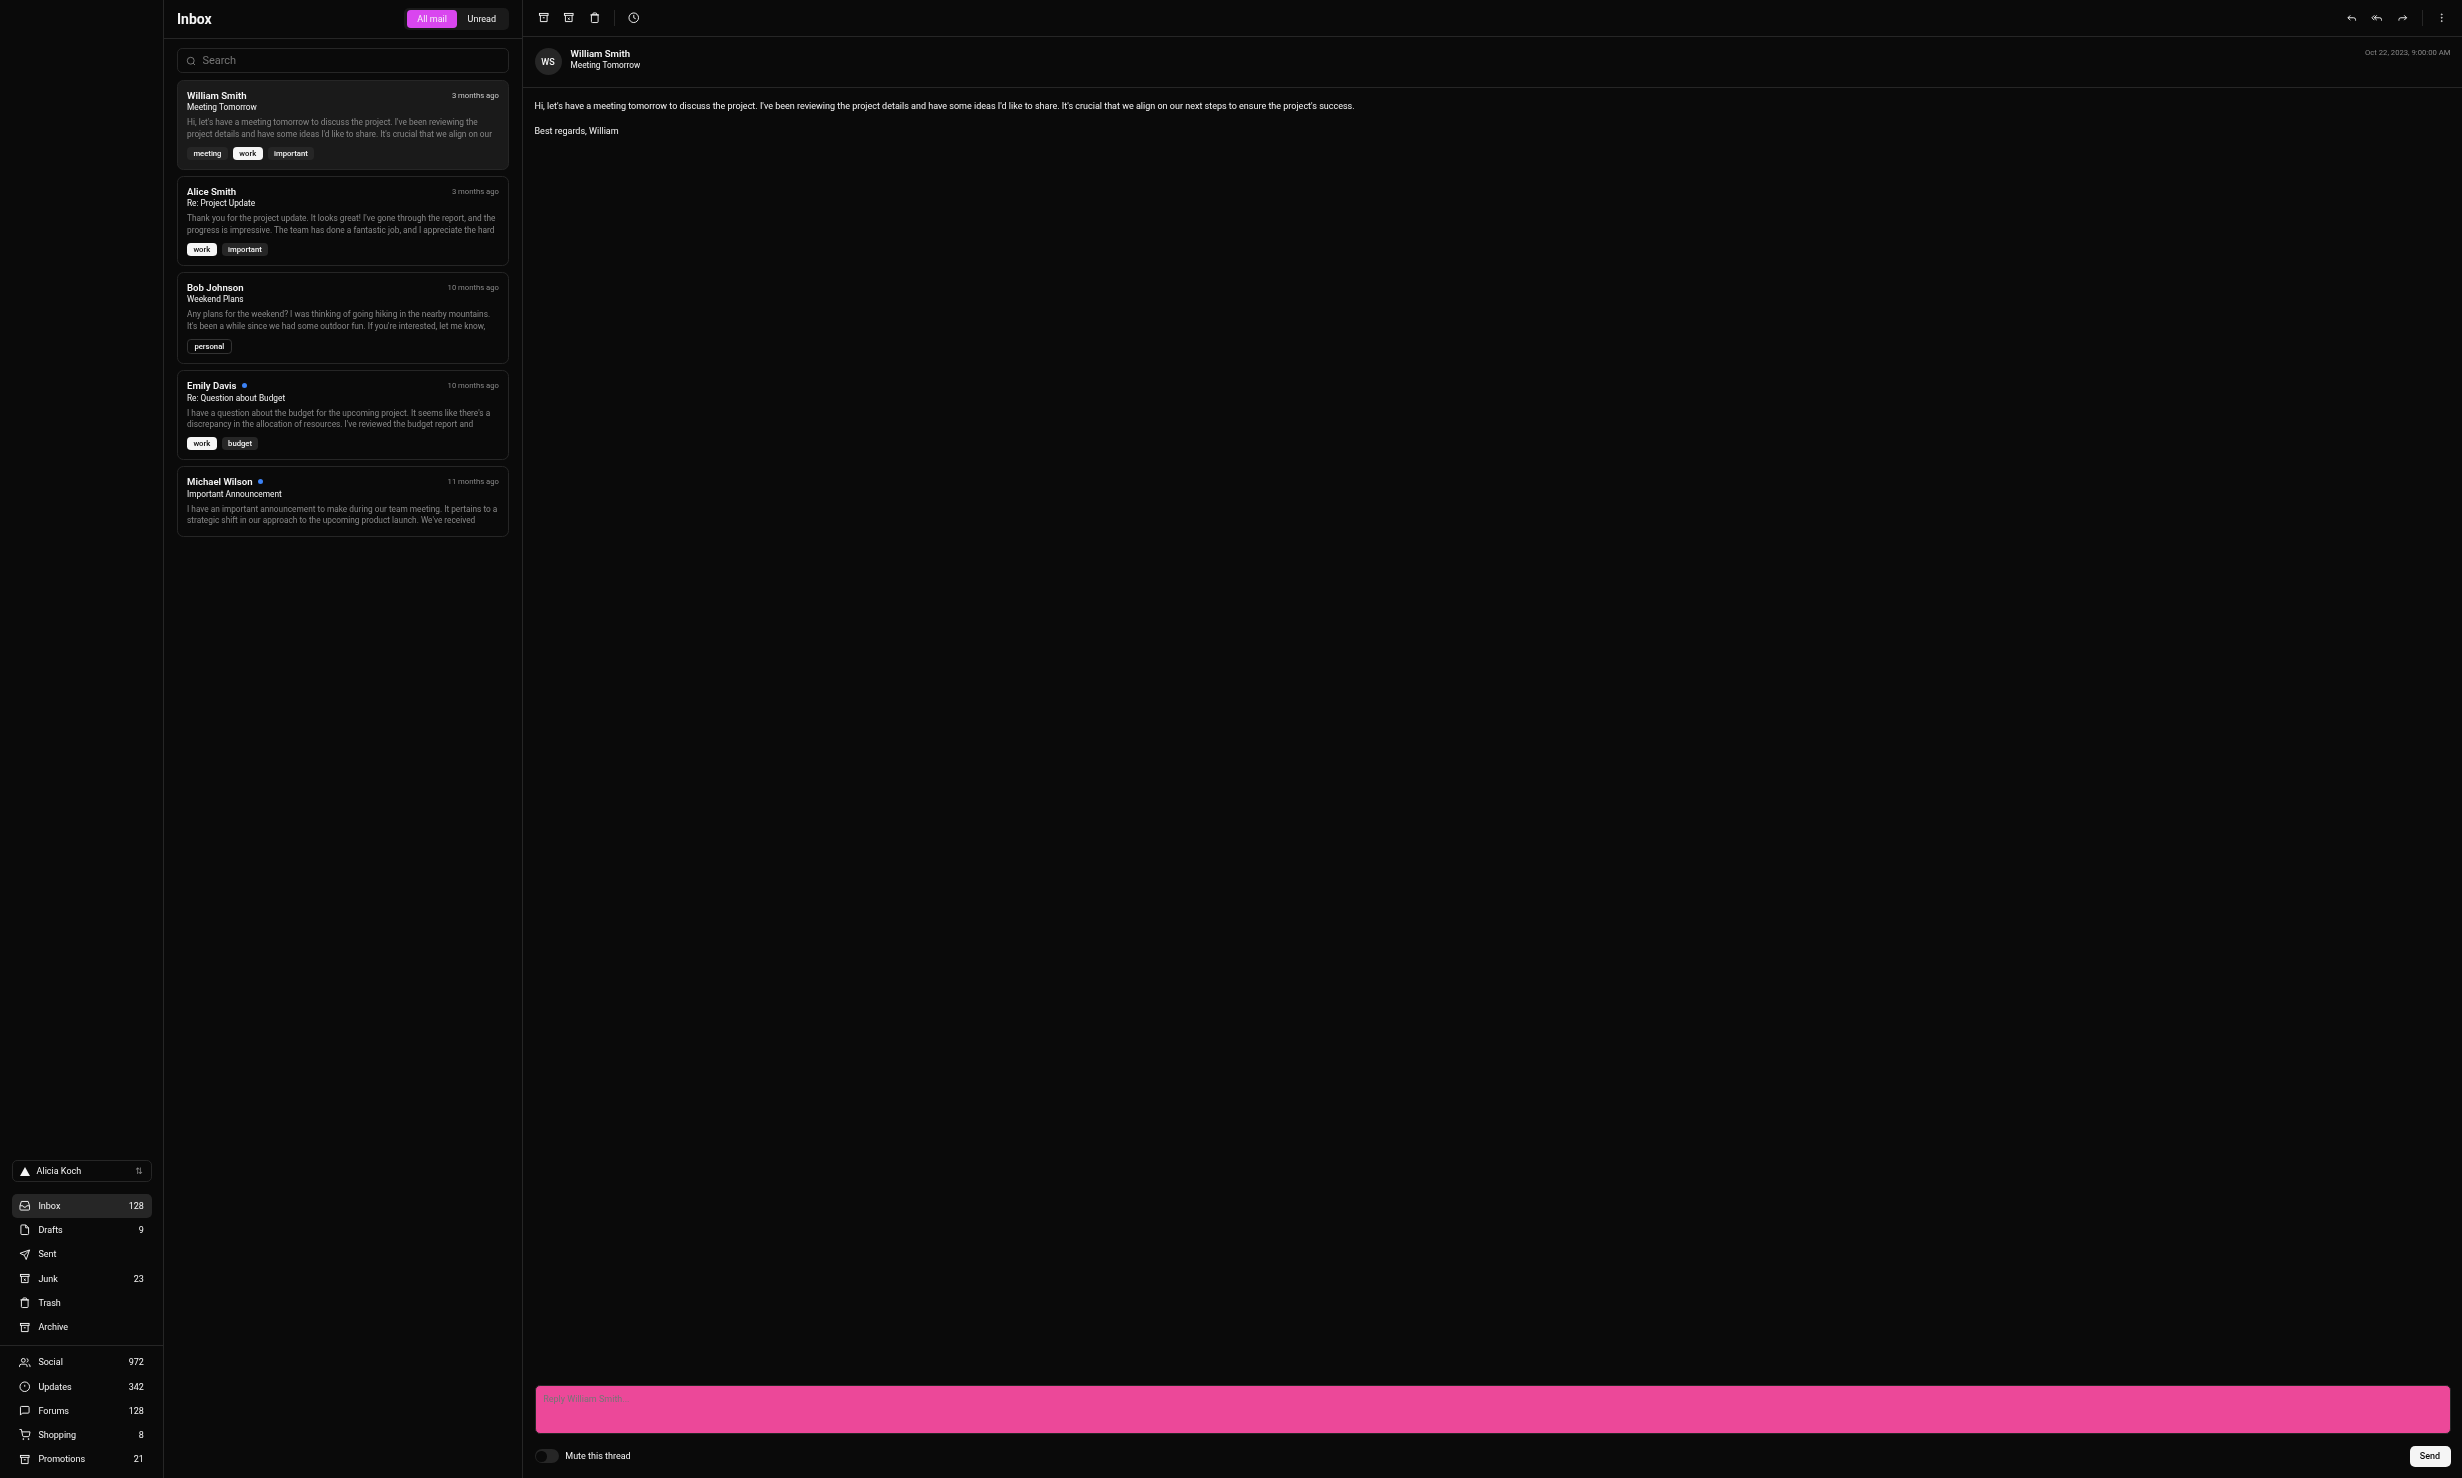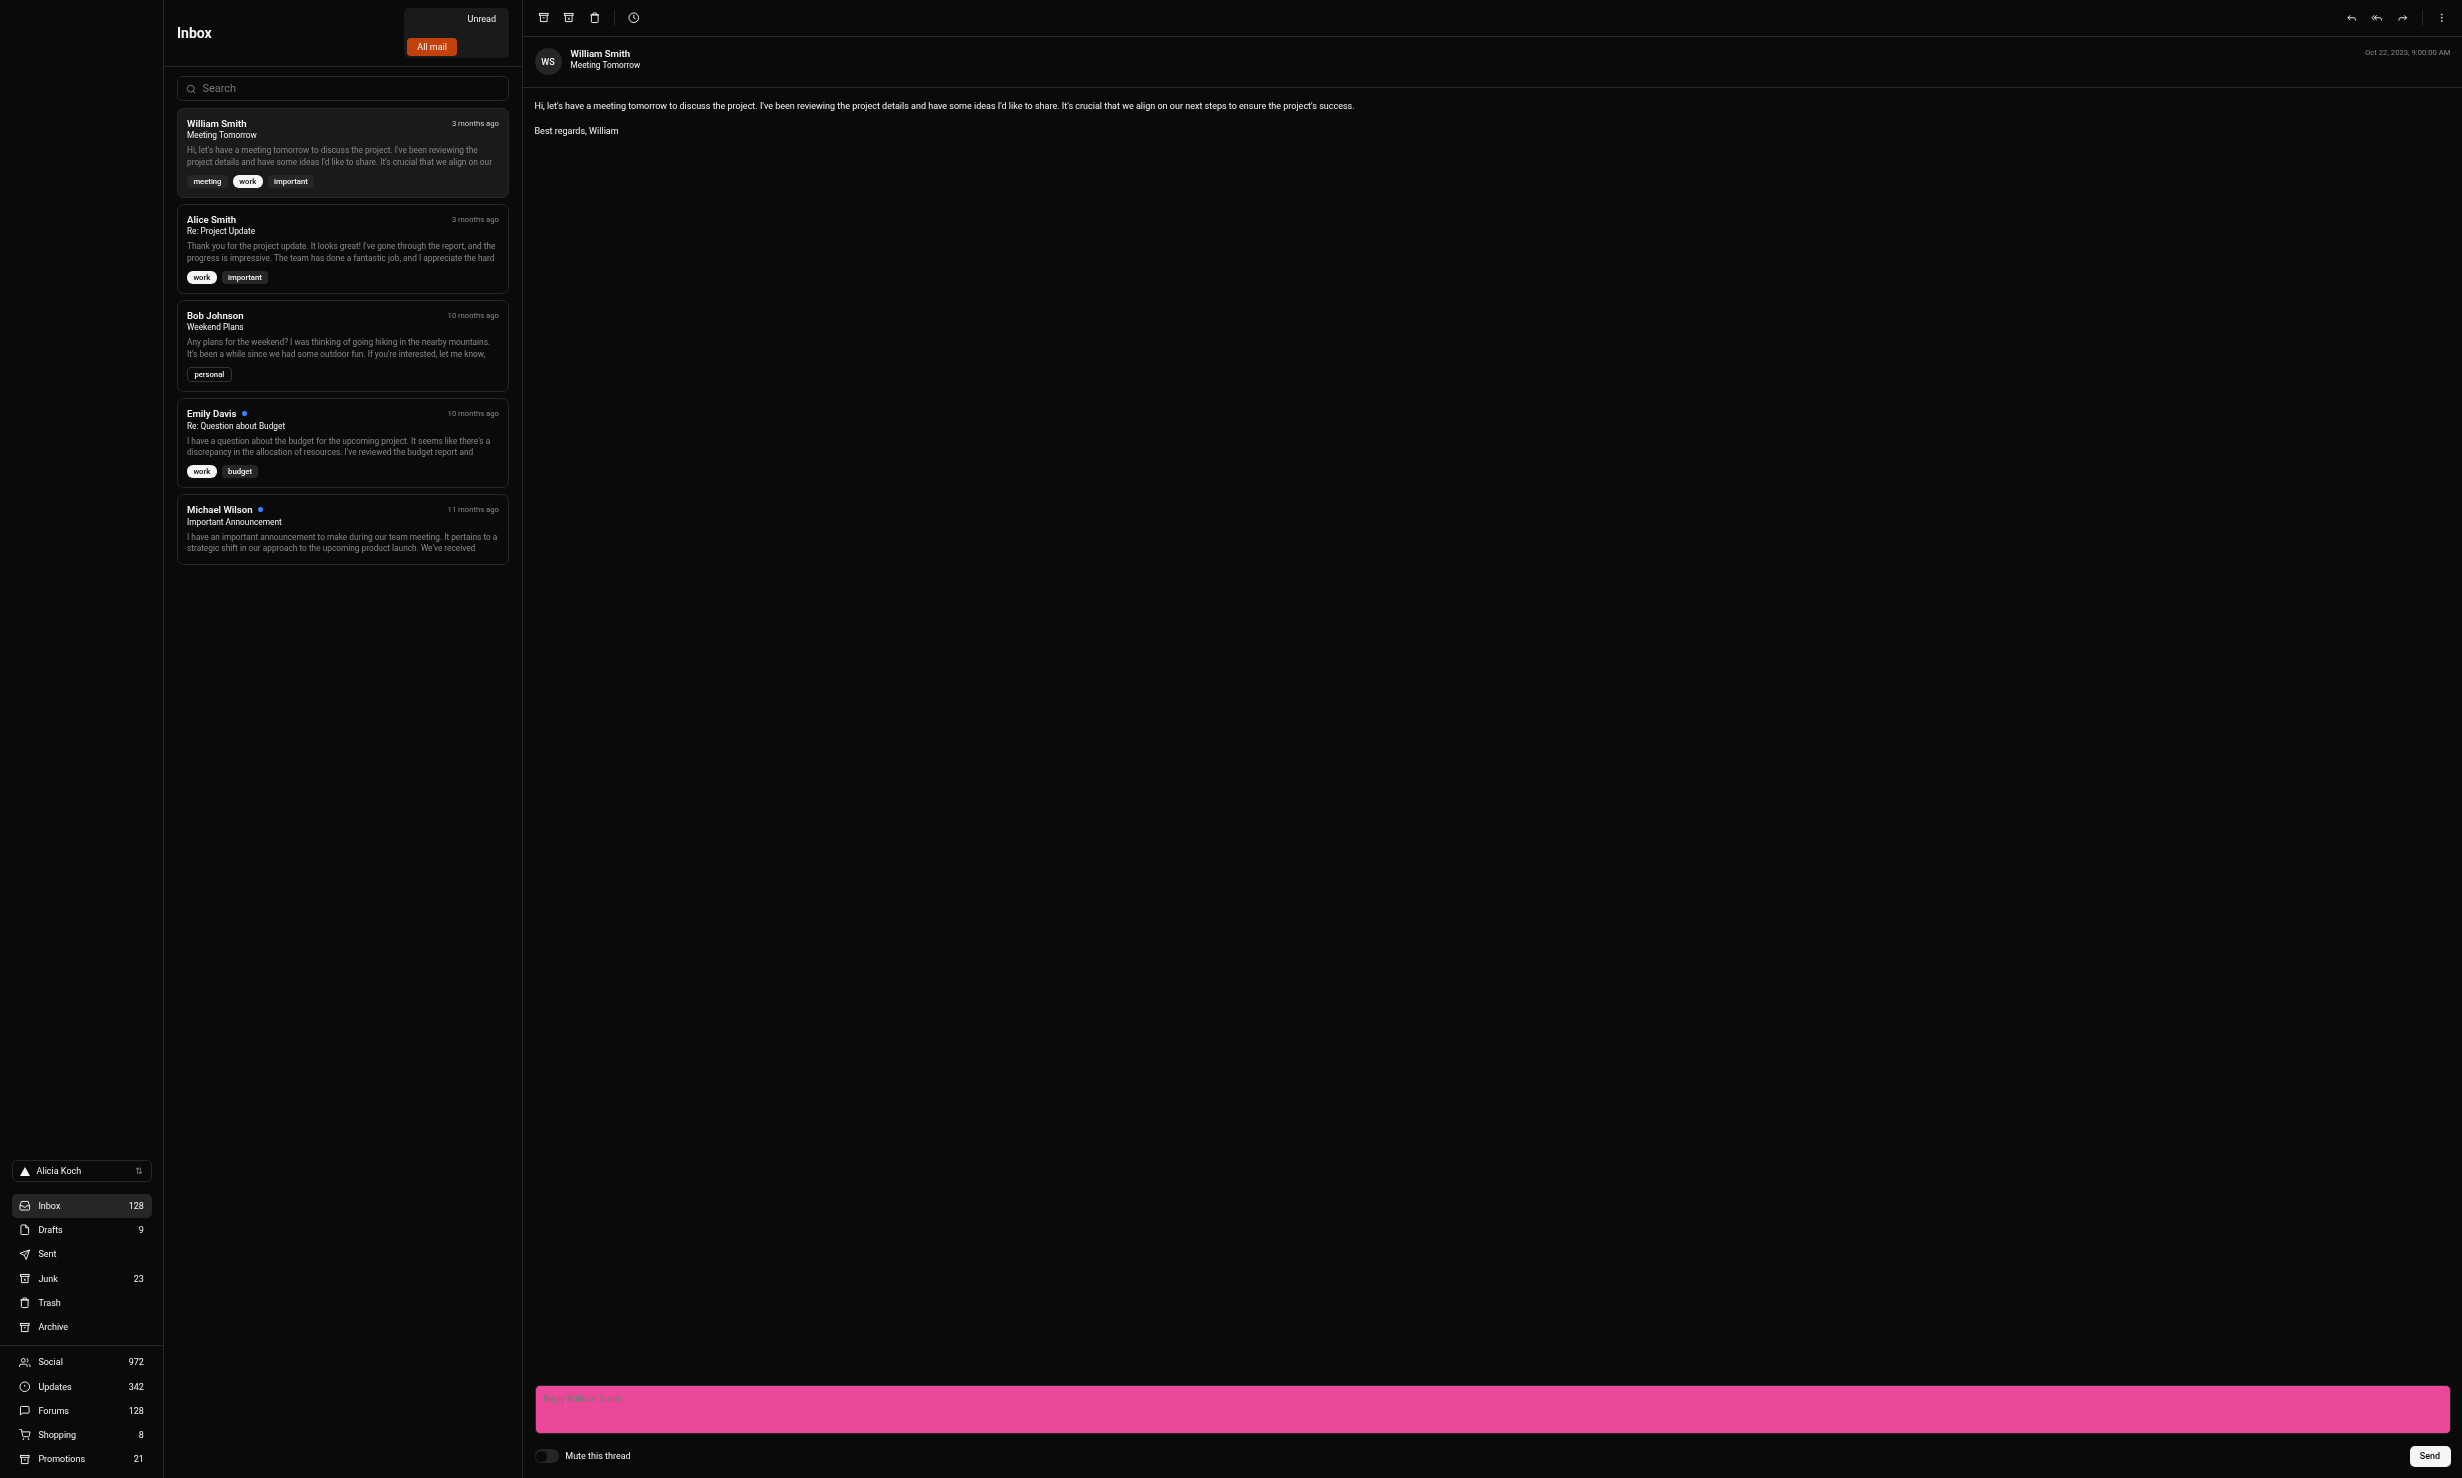--- a/index.html
+++ b/index.html
@@ -82,21 +82,21 @@
       background: #1a1a1a;
       border-radius: 5.1px;
       padding: 2.6px;
     }
     .tab {
       padding: 3.8px 10.3px;
       font-size: 9px;
       border-radius: 3.8px;
       cursor: pointer;
     }
-    .tab.active { background: #c2410c; margin-top: 28px; }
+    .tab.active { background: #d946ef; }
     .search-wrap {
       padding: 9px 13px 6.4px;
     }
     .search {
       display: flex;
       align-items: center;
       gap: 6.4px;
       padding: 5.1px 7.7px;
       border: 0.6px solid #262626;
       border-radius: 5.1px;
@@ -151,21 +151,21 @@
       overflow: hidden;
     }
     .tags { display: flex; gap: 5.1px; margin-top: 6.4px; align-items: flex-end; }
     .tag {
       padding: 1.9px 6.4px;
       background: #262626;
       border-radius: 3.8px;
       font-size: 7.7px;
       font-weight: 500;
     }
-    .tag.inverse { background: #f5f5f5; color: #0a0a0a; border-radius: 6px; }
+    .tag.inverse { background: #f5f5f5; color: #0a0a0a; }
     .tag.outline { background: transparent; border: 0.6px solid #333; }
     .detail-col {
       flex: 1;
       display: flex;
       flex-direction: column;
     }
     .toolbar {
       display: flex;
       align-items: center;
       padding: 6.4px 9px;

